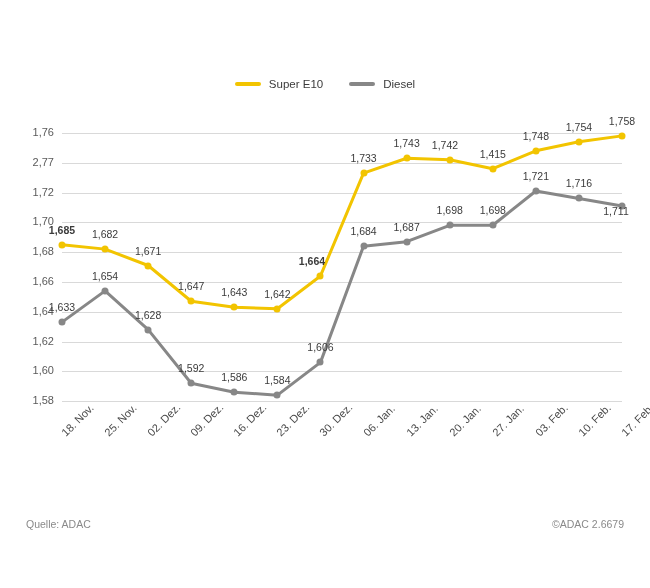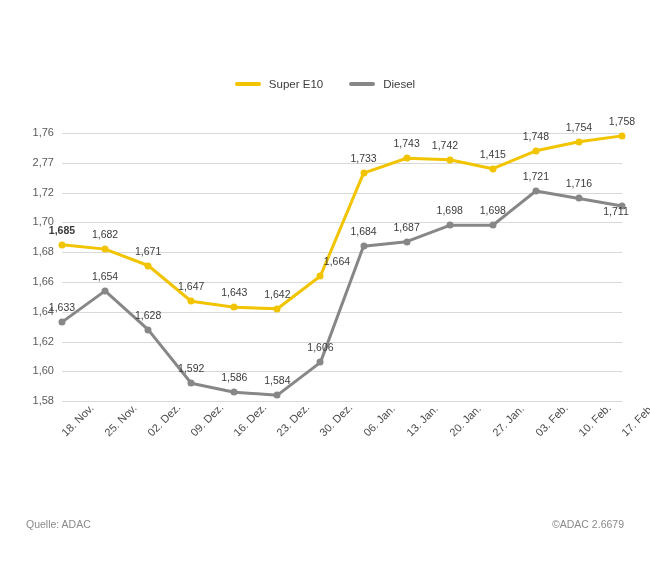--- a/index.html
+++ b/index.html
@@ -190,21 +190,21 @@
         <div class="marker" style="background: rgb(135, 135, 135); left: 578.923px; top: 198.46px;"></div>
         <div class="marker" style="background: rgb(135, 135, 135); left: 622px; top: 205.91px;"></div>
       </div>
     <div id="point-labels">
         <div class="pt-label" style="left: 62px; top: 223.65px; font-weight: bold;">1,685</div>
         <div class="pt-label" style="left: 105.077px; top: 228.12px;">1,682</div>
         <div class="pt-label" style="left: 148.154px; top: 244.51px;">1,671</div>
         <div class="pt-label" style="left: 191.231px; top: 280.27px;">1,647</div>
         <div class="pt-label" style="left: 234.308px; top: 286.23px;">1,643</div>
         <div class="pt-label" style="left: 277.385px; top: 287.72px;">1,642</div>
-        <div class="pt-label" style="left: 337px; top: 254.94px;">1,664</div>
+        <div class="pt-label" style="left: 312px; top: 254.94px; font-weight: bold;">1,664</div>
         <div class="pt-label" style="left: 363.538px; top: 152.13px;">1,733</div>
         <div class="pt-label" style="left: 406.615px; top: 137.23px;">1,743</div>
         <div class="pt-label" style="left: 445px; top: 138.72px;">1,742</div>
         <div class="pt-label" style="left: 492.769px; top: 147.66px;">1,415</div>
         <div class="pt-label" style="left: 535.846px; top: 129.78px;">1,748</div>
         <div class="pt-label" style="left: 578.923px; top: 120.84px;">1,754</div>
         <div class="pt-label" style="left: 622px; top: 114.88px;">1,758</div>
         <div class="pt-label" style="left: 62px; top: 301.13px;">1,633</div>
         <div class="pt-label" style="left: 105.077px; top: 269.84px;">1,654</div>
         <div class="pt-label" style="left: 148.154px; top: 308.58px;">1,628</div>

